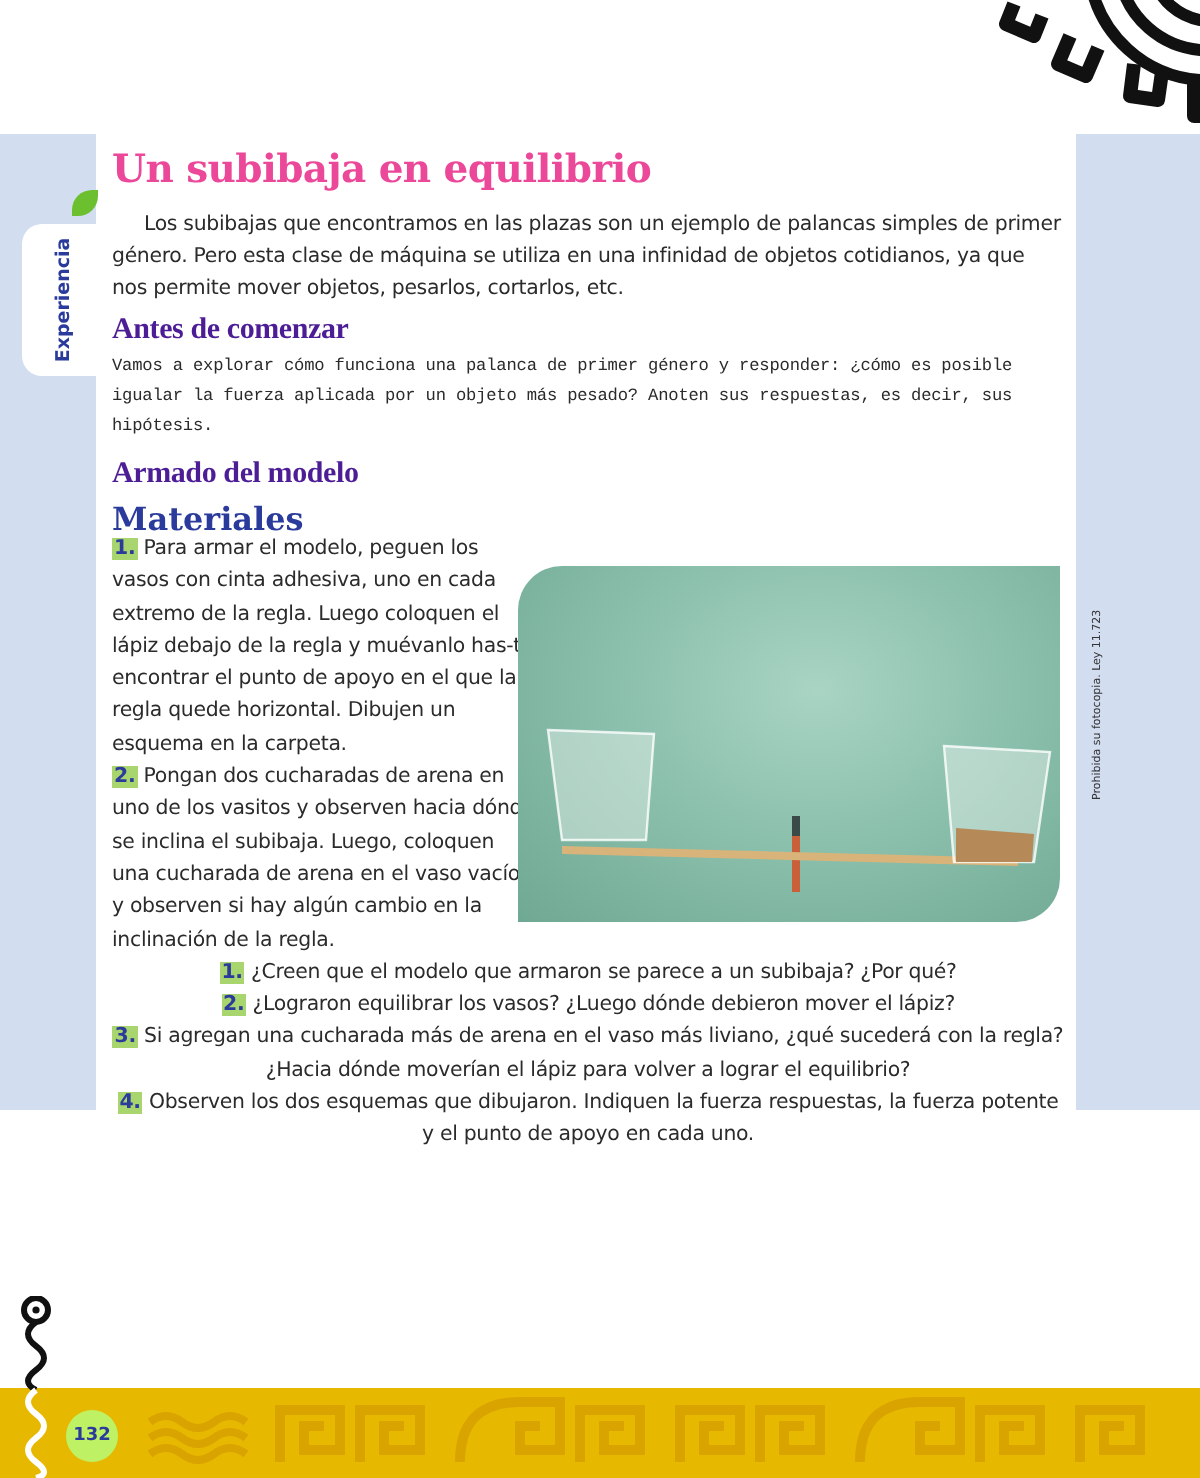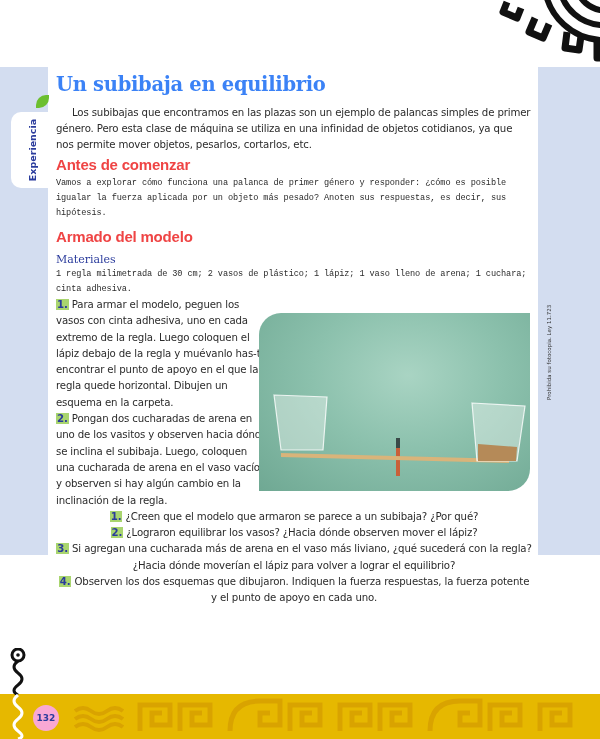--- a/index.html
+++ b/index.html
@@ -36,56 +36,56 @@
   .copyright {
     position:absolute; left:546px; top:330px;
     transform-origin:left top; transform:rotate(-90deg) translateX(-70px);
     font-size:5.5px; color:#333; white-space:nowrap;
   }
   .content {
     position:absolute; left:56px; top:70px; width:476px;
   }
   h1.title {
     margin:0; font-family:"DejaVu Serif", serif; font-weight:bold;
-    font-size:19.5px; color:#3b82f6; letter-spacing:-0.3px; line-height:30px;
+    font-size:19.5px; color:#ec4899; letter-spacing:-0.3px; line-height:30px;
   }
   p.intro {
     margin:5px 0 0 0; font-size:10.2px; line-height:16px; text-indent:16px;
     color:#2b2b2b; letter-spacing:-0.15px;
   }
   h2 {
-    margin:2px 0 0 0; font-family:Liberation Sans, sans-serif; font-weight:bold;
-    font-size:15px; color:#ef4444; line-height:20px; letter-spacing:-0.2px;
+    margin:2px 0 0 0; font-family:Liberation Serif, serif; font-weight:bold;
+    font-size:15px; color:#4c1d95; line-height:20px; letter-spacing:-0.2px;
   }
   p.small {
     margin:1px 0 0 0; font-size:8.6px; line-height:15px; color:#2b2b2b; letter-spacing:-0.1px;font-family:Liberation Mono, monospace;
   }
   h3 {
-    margin:0 0 0 0; font-family:"DejaVu Serif", serif; font-weight:normal;
-    font-size:11px; color:#2a3b9c; line-height:15px;
+    margin:0 0 0 0; font-family:"DejaVu Serif", serif; font-weight:bold;
+    font-size:16px; color:#2a3b9c; line-height:15px;
   }
   .proc-wrap { position:relative; }
   .step { font-size:10.2px; line-height:16.3px; color:#2b2b2b; letter-spacing:-0.15px; margin:0; }
   .step.narrow { width:212px; }
   .num {
     background:#a9d56f; color:#2a3b9c; font-weight:bold; padding:0 1px;
   }
   .photo {
     position:absolute; left:203px; top:16px; width:271px; height:178px;
     border-radius:22px 0 22px 0; overflow:hidden;
     background: radial-gradient(ellipse at 55% 35%, #a9d4c3 0%, #8cc1ad 45%, #6fa893 100%);
   }
   .concl .step { line-height:16.3px;text-align:center; }
   .footer {
     position:absolute; left:0; top:694px; width:600px; height:45px;
     background:#e6b800;
   }
   .page-badge {
     position:absolute; left:33px; top:705px; width:26px; height:26px;
-    border-radius:50%; background:#f9a8d4;
+    border-radius:50%; background:#bef264;
     display:flex; align-items:center; justify-content:center;
     font-size:9px; font-weight:bold; color:#2a3b9c;
   }
   .squiggle { position:absolute; left:6px; top:648px; width:26px; height:91px; }
   .greca { position:absolute; left:70px; top:697px; width:530px; height:40px; }
 </style>
 </head>
 <body>
 
 <div class="band-left"></div>
@@ -114,21 +114,20 @@
 
 <div class="content">
   <h1 class="title">Un subibaja en equilibrio</h1>
   <p class="intro">Los subibajas que encontramos en las plazas son un ejemplo de palancas simples de primer género. Pero esta clase de máquina se utiliza en una infinidad de objetos cotidianos, ya que nos permite mover objetos, pesarlos, cortarlos, etc.</p>
 
   <h2>Antes de comenzar</h2>
   <p class="small">Vamos a explorar cómo funciona una palanca de primer género y responder: ¿cómo es posible igualar la fuerza aplicada por un objeto más pesado? Anoten sus respuestas, es decir, sus hipótesis.</p>
 
   <h2 style="margin-top:6px">Armado del modelo</h2>
   <h3 style="margin-top:5px">Materiales</h3>
-  <p class="small" style="margin-top:0">1 regla milimetrada de 30 cm; 2 vasos de plástico; 1 lápiz; 1 vaso lleno de arena; 1 cuchara; cinta adhesiva.</p>
 
   <div class="proc-wrap">
 
     <p class="step narrow">
       <span class="num">1.</span>
       <span>Para armar el modelo, peguen los vasos con cinta adhesiva, uno en cada extremo de la regla. Luego coloquen el lápiz debajo de la regla y muévanlo has-ta encontrar el punto de apoyo en el que la regla quede horizontal. Dibujen un esquema en la carpeta.</span>
     </p>
     <p class="step narrow">
       <span class="num">2.</span>
       <span>Pongan dos cucharadas de arena en uno de los vasitos y observen hacia dónde se inclina el subibaja. Luego, coloquen una cucharada de arena en el vaso vacío y observen si hay algún cambio en la inclinación de la regla.</span>
@@ -151,21 +150,21 @@
     </div>
   </div>
 
   <div class="concl">
     <p class="step">
       <span class="num">1.</span>
       <span>¿Creen que el modelo que armaron se parece a un subibaja? ¿Por qué?</span>
     </p>
     <p class="step">
       <span class="num">2.</span>
-      <span>¿Lograron equilibrar los vasos? ¿Hacia dónde observen mover el lápiz?</span>
+      <span>¿Lograron equilibrar los vasos? ¿Luego dónde debieron mover el lápiz?</span>
     </p>
     <p class="step">
       <span class="num">3.</span>
       <span>Si agregan una cucharada más de arena en el vaso más liviano, ¿qué sucederá con la regla? ¿Hacia dónde moverían el lápiz para volver a lograr el equilibrio?</span>
     </p>
     <p class="step">
       <span class="num">4.</span>
       <span>Observen los dos esquemas que dibujaron. Indiquen la fuerza respuestas, la fuerza potente y el punto de apoyo en cada uno.</span>
     </p>
   </div>

